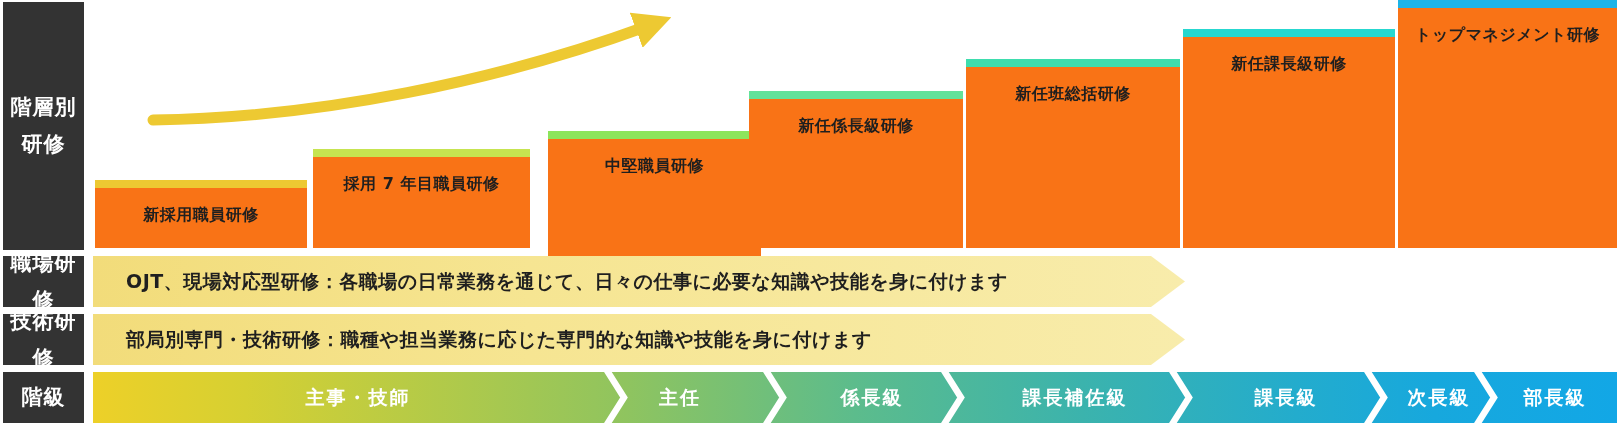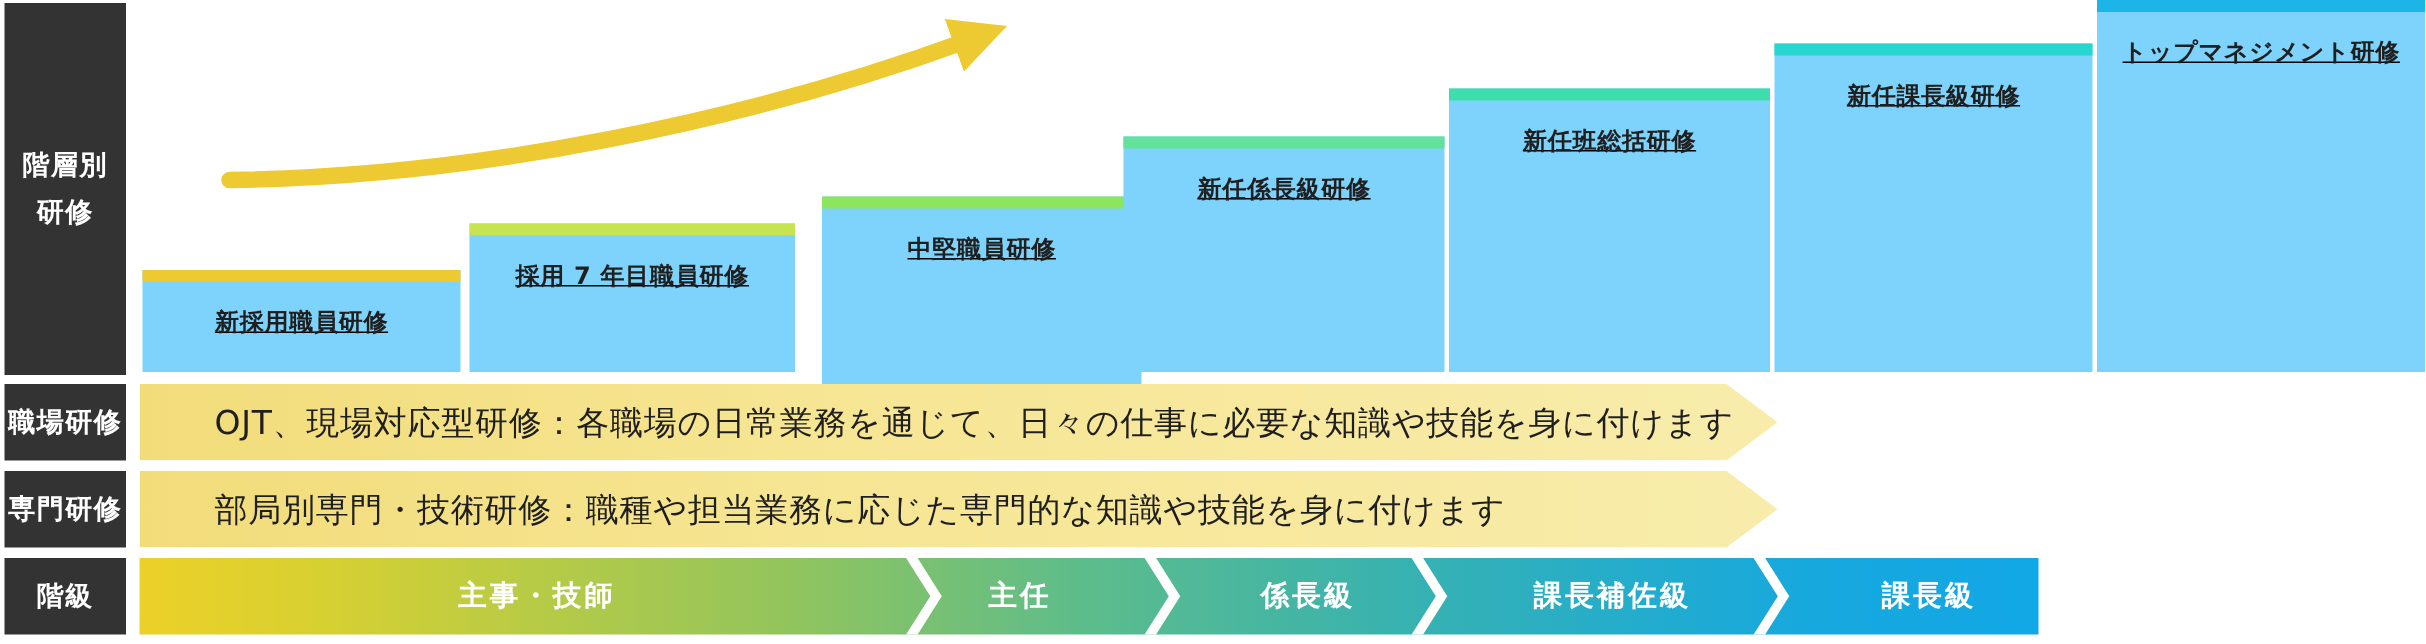--- a/index.html
+++ b/index.html
@@ -4,71 +4,70 @@
 <style>
   html,body{margin:0;padding:0;background:#fff;}
   #canvas{
     position:relative;width:1617px;height:429px;overflow:hidden;background:#ffffff;
     font-family:"DejaVu Sans","Liberation Sans",sans-serif;
   }
   
   .side-box{
     position:absolute;left:3px;width:81px;background:#333333;color:#ffffff;
     display:flex;align-items:center;justify-content:center;text-align:center;
-    font-size:18px;font-weight:700;letter-spacing:1px;white-space:pre-line;line-height:1.75;
+    font-size:21px;font-weight:700;letter-spacing:1px;white-space:pre-line;line-height:1.75;
   }
   .side-box.r1{top:2px;height:248px;}
   .side-box.r2{top:256px;height:51px;}
   .side-box.r3{top:314px;height:51px;}
   .side-box.r4{top:372px;height:51px;}
   
   .step{
-    position:absolute;background:#7dd3fc;border-top:8px solid #ccc;box-sizing:border-box;text-decoration:underline;
+    position:absolute;background:#f97316;border-top:8px solid #ccc;box-sizing:border-box;
   }
   .step-label{
     padding-top:17px;text-align:center;font-size:16px;font-weight:700;color:#1f1f1f;
     letter-spacing:0.5px;
   }
   
   #growth-arrow{position:absolute;left:0;top:0;}
   
   .banner{
     position:absolute;left:93px;width:1092px;height:51px;
     background:linear-gradient(90deg,#f2dc7a 0%,#f6e592 40%,#f8ecab 100%);
     clip-path:polygon(0 0,calc(100% - 34px) 0,100% 50%,calc(100% - 34px) 100%,0 100%);
     display:flex;align-items:center;
   }
   .banner.b1{top:256px;}
   .banner.b2{top:314px;}
   .banner-text{
-    padding-left:50px;font-size:22px;font-weight:400;color:#1f1f1f;letter-spacing:0.5px;
+    padding-left:33px;font-size:19px;font-weight:700;color:#1f1f1f;letter-spacing:0.5px;
   }
   
   #rank-bar{
-    position:absolute;left:93px;top:372px;width:1248px;height:51px;
+    position:absolute;left:93px;top:372px;width:1524px;height:51px;
     background:linear-gradient(90deg,
       #edd028 0%, #d6d032 10%, #8fc45f 35%, #5cbc8c 50%,
       #3bb3ad 65%, #23accd 79%, #17a8dd 88%, #12a7e6 100%);
-    padding-left:18px;
   }
   #rank-bar svg{position:absolute;left:0;top:0;}
   .rank-label{
     position:absolute;top:0;height:51px;line-height:51px;transform:translateX(-50%);
     color:#ffffff;font-size:19px;font-weight:700;letter-spacing:2px;white-space:nowrap;
   }
 </style>
 </head>
 <body>
 
 <div id="canvas">
 
   <div class="side-box r1">階層別
 研修</div>
   <div class="side-box r2">職場研修</div>
-  <div class="side-box r3">専門研修</div>
+  <div class="side-box r3">技術研修</div>
   <div class="side-box r4">階級</div>
 
   <div class="step" style="left: 95px; top: 180px; width: 212px; height: 68px; border-top-color: rgb(237, 201, 50);">
     <div class="step-label">新採用職員研修</div>
   </div>
   <div class="step" style="left: 313px; top: 149px; width: 217px; height: 99px; border-top-color: rgb(198, 228, 80);">
     <div class="step-label">採用 7 年目職員研修</div>
   </div>
   <div class="step" style="left: 548px; top: 119px; width: 213px; height: 129px; border-top-color: rgb(140, 229, 92); margin-top: 12px;">
     <div class="step-label">中堅職員研修</div>

